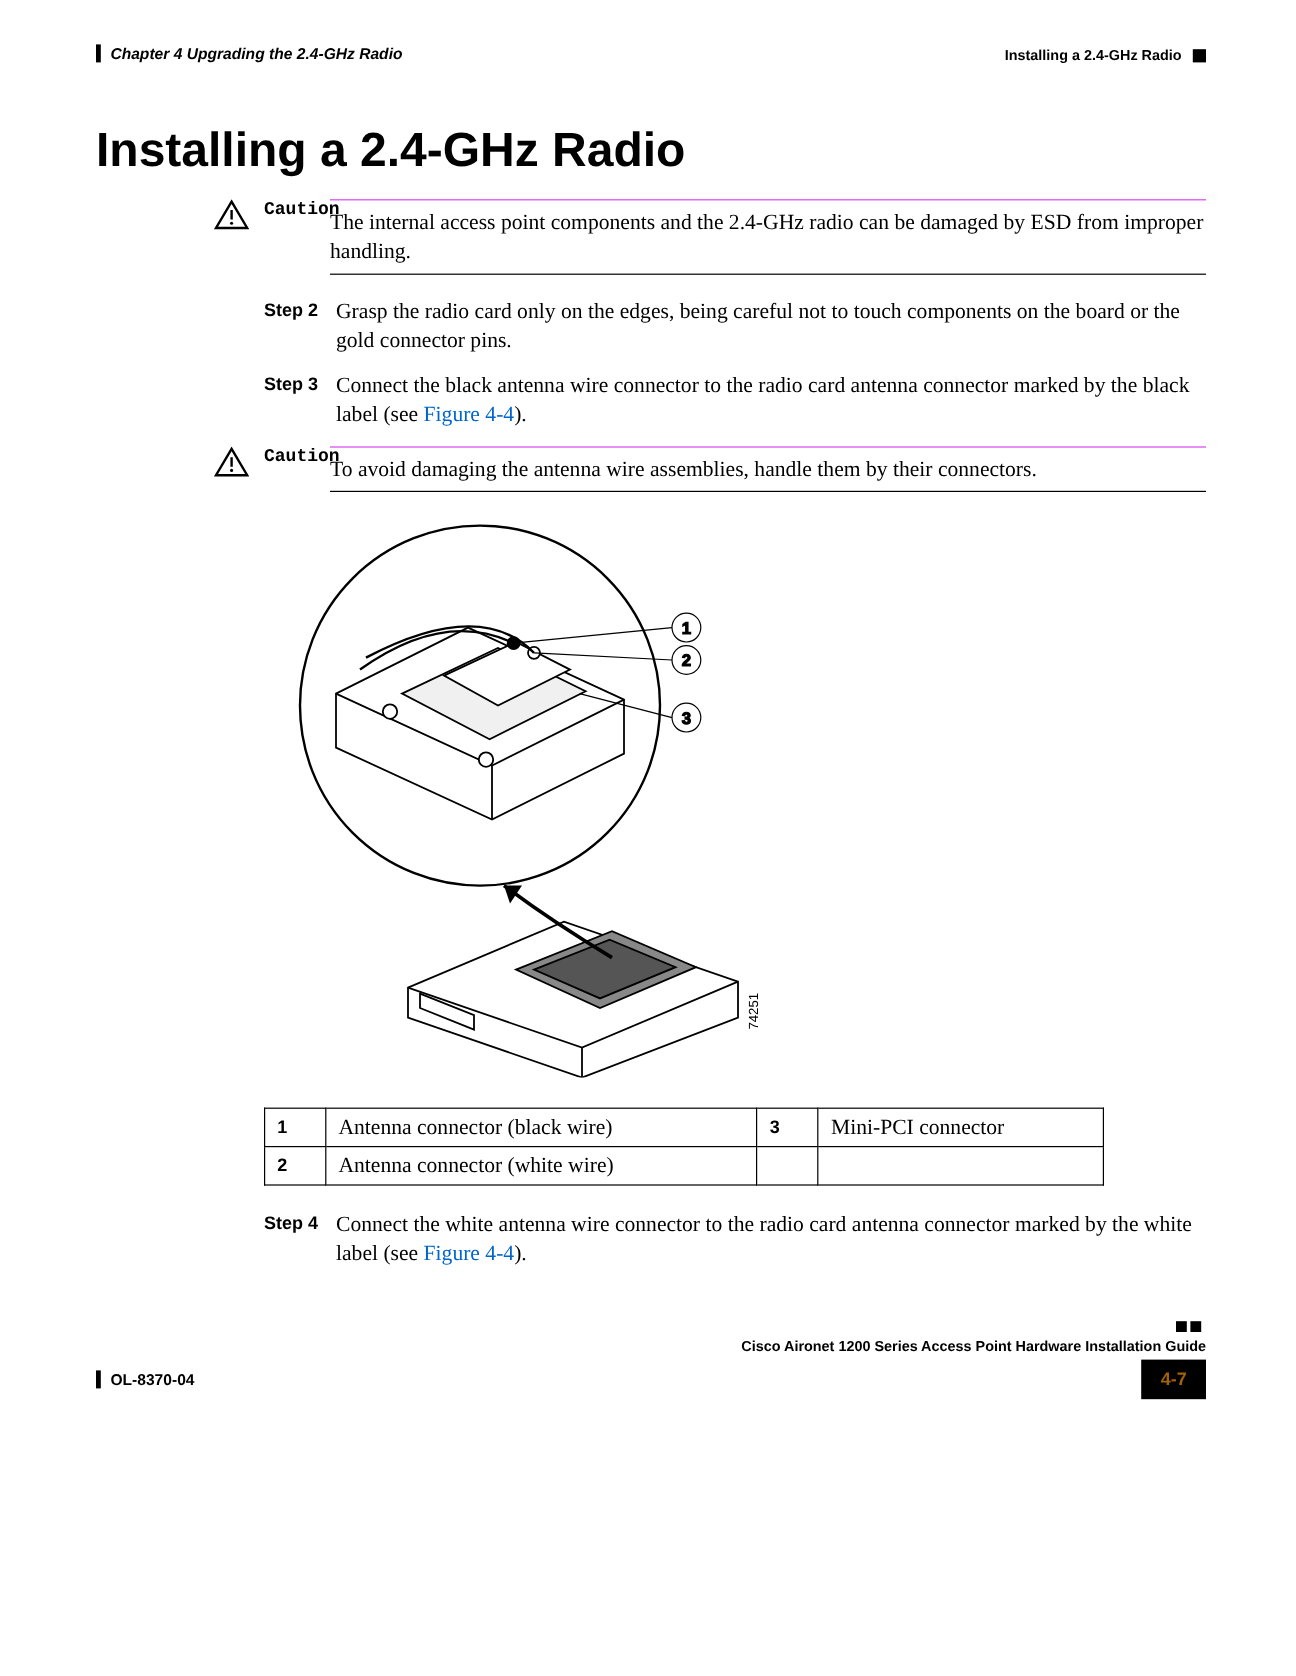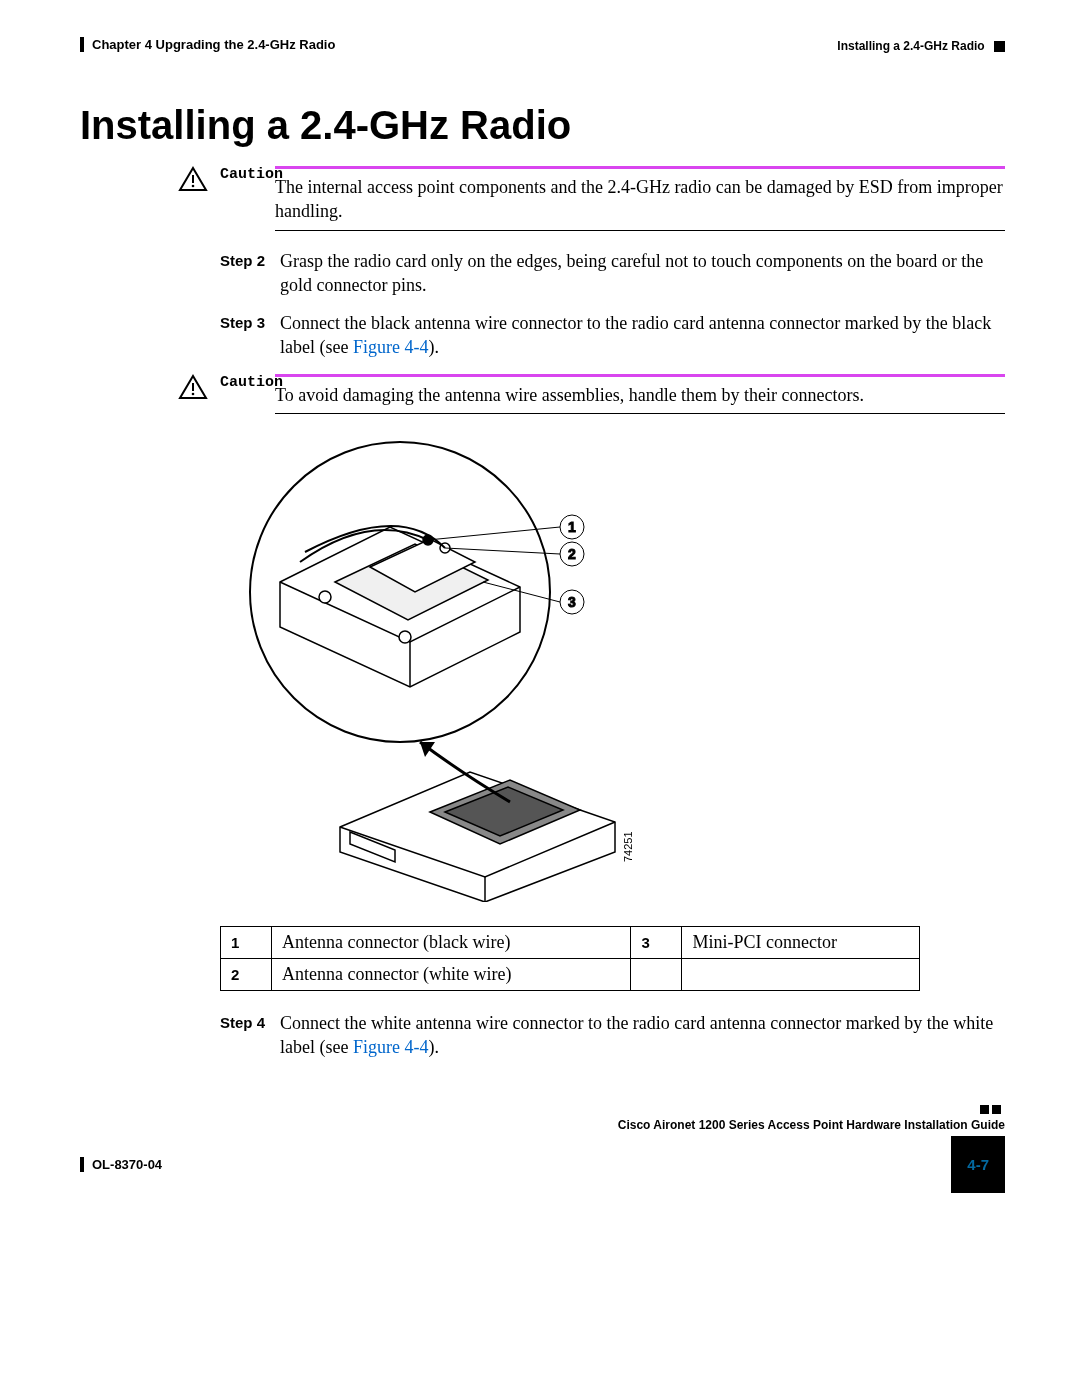--- a/index.html
+++ b/index.html
@@ -18,20 +18,21 @@
     display: flex;
     justify-content: space-between;
     font-family: Arial, Helvetica, sans-serif;
     font-weight: bold;
     font-size: 13px;
     margin-bottom: 4px;
   }
   .header-left {
     display: flex;
     align-items: center;
+    font-style: italic;
   }
   .header-left .bar {
     width: 4px;
     height: 15px;
     background: #000;
     margin-right: 8px;
   }
   .header-right .sub {
     display: block;
     text-align: right;
@@ -76,21 +77,21 @@
   .caution-label {
     font-family: Liberation Mono, monospace;
     font-weight: bold;
     font-size: 15px;
     width: 55px;
     flex: 0 0 55px;
     padding-top: 0;
   }
   .caution-text {
     flex: 1;
-    border-top: 3px solid #d946ef;
+    border-top: 1px solid #d946ef;
     border-bottom: 1px solid #000;
     padding: 6px 0;
     font-size: 18px;
     line-height: 1.35;
   }
   .step-row {
     display: flex;
     align-items: flex-start;
     margin-bottom: 14px;
     font-size: 18px;
@@ -165,23 +166,23 @@
     align-items: center;
   }
   .footer .docnum .bar {
     width: 4px;
     height: 15px;
     background: #000;
     margin-right: 8px;
   }
   .footer .pagenum {
     background: #000;
-    color: #0369a1;
-    font-weight: bold;
-    padding: 20px 16px;
+    color: #a16207;
+    font-weight: bold;
+    padding: 8px 16px;
     font-size: 15px;
   }
   .footer .dots {
     text-align: right;
     margin-right: 4px;
   }
   .footer .dot {
     display: inline-block;
     width: 9px;
     height: 9px;

